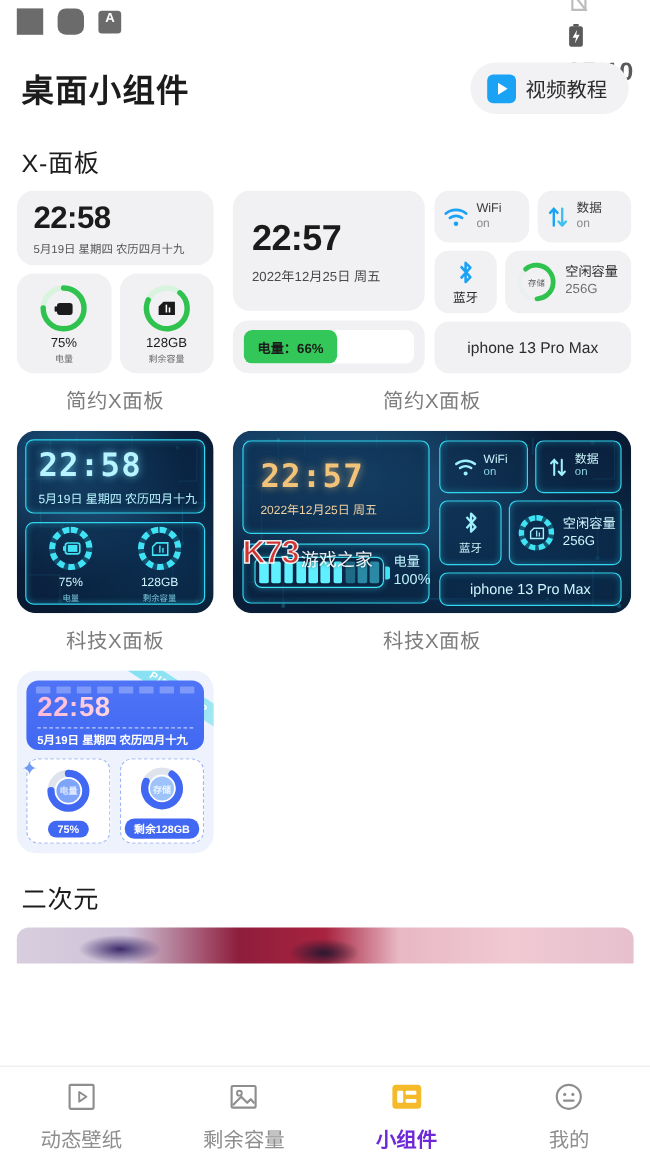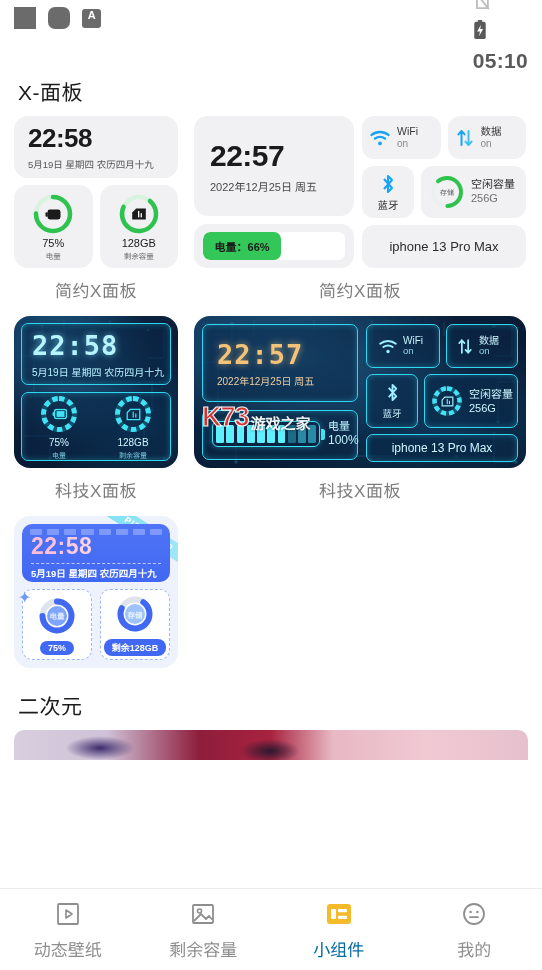--- a/index.html
+++ b/index.html
@@ -149,21 +149,21 @@
   .tbat-cell { flex:1; height:100%; border-radius:1.5px; }
   .tbat-txt { display:flex; flex-direction:column; line-height:1.2; }
   .tbat-txt .a { font-size:11px; color:#bdf2fd; }
   .tbat-txt .b { font-size:12px; color:#bdf2fd; }
 
   .watermark { position:absolute; left:8px; top:86px; width:210px; pointer-events:none;
     opacity:.92; }
   .wm-k { font-size:27px; font-weight:bold; color:#e2322d; letter-spacing:-1px;
     -webkit-text-stroke:1.2px #fff; }
   .wm-com { font-size:11px; color:#fff; font-weight:bold; }
-  .wm-cn { font-size:15px; color:#fff; font-weight:bold;
+  .wm-cn { font-size:15px; color:#fff; font-weight:normal;
     text-shadow:0 0 3px rgba(0,0,0,.6); }
 
   
   .w-anime { width:164px; height:152px; border-radius:16px; background:#eef2fd;
     position:relative; overflow:hidden; padding:8px; display:flex; flex-direction:column; gap:7px; }
   .a-clock { height:58px; border-radius:10px; position:relative; overflow:hidden;
     background:linear-gradient(180deg,#4f74f6 0%,#4168f2 100%); padding:7px 9px;
     display:flex; flex-direction:column; justify-content:center; }
   .a-dots { position:absolute; top:5px; left:0; right:0; height:9px; display:flex; gap:5px; padding:0 8px; }
   .a-dots i { flex:1; height:6px; background:rgba(255,255,255,.28); border-radius:1px; }
@@ -188,21 +188,21 @@
   .photo-strip:before { content:""; position:absolute; left:10%; top:20%; width:70px; height:80%;
     background:radial-gradient(ellipse at center,#3b2a6b 0%,rgba(59,42,107,0) 70%); }
   .photo-strip:after { content:""; position:absolute; left:44%; top:30%; width:60px; height:80%;
     background:radial-gradient(ellipse at center,#2a1830 0%,rgba(42,24,48,0) 70%); }
 
   
   .bottomnav { position:absolute; left:0; bottom:0; width:100%; height:82px;
     background:#fff; border-top:1px solid #ececec; display:flex; align-items:center; }
   .navitem { flex:1; display:flex; flex-direction:column; align-items:center; gap:7px; cursor:pointer; }
   .navitem .lbl { font-size:17px; color:#8e8e8e; }
-  .navitem.active .lbl { color:#0369a1; font-weight:normal; }
+  .navitem.active .lbl { color:#6d28d9; font-weight:bold; }
   .navicon { width:30px; height:30px; display:flex; align-items:center; justify-content:center; }
 </style>
 </head>
 <body>
 
 <div class="statusbar">
   <div class="sb-left">
     <div class="sb-sq"></div>
     <div class="sb-sq round"></div>
     <div class="sb-a">
@@ -220,20 +220,27 @@
     <svg width="14" height="21" viewBox="0 0 14 22">
       <rect x="1" y="3" width="12" height="18" rx="2" fill="#5a5a5a"></rect>
       <rect x="4.5" y="1" width="5" height="2.2" rx="1" fill="#5a5a5a"></rect>
       <path d="M8 6 L4 13 h3 l-1 5 4.2-7.5H7.2z" fill="#fff"></path>
     </svg>
     <div class="sb-time">05:10</div>
   </div>
 </div>
 
 <div class="header">
+  <div class="page-title">桌面小组件</div>
+  <div class="tutorial-btn">
+    <div class="tutorial-icon">
+        <div class="tri"></div>
+      </div>
+    <div class="tutorial-label">视频教程</div>
+  </div>
 </div>
 
 <div class="section-title">X-面板</div>
 
 <div class="row">
 
   <div class="cardwrap small">
     <div class="w-simple small">
       <div class="ss-clock">
         <div class="t">22:58</div>

